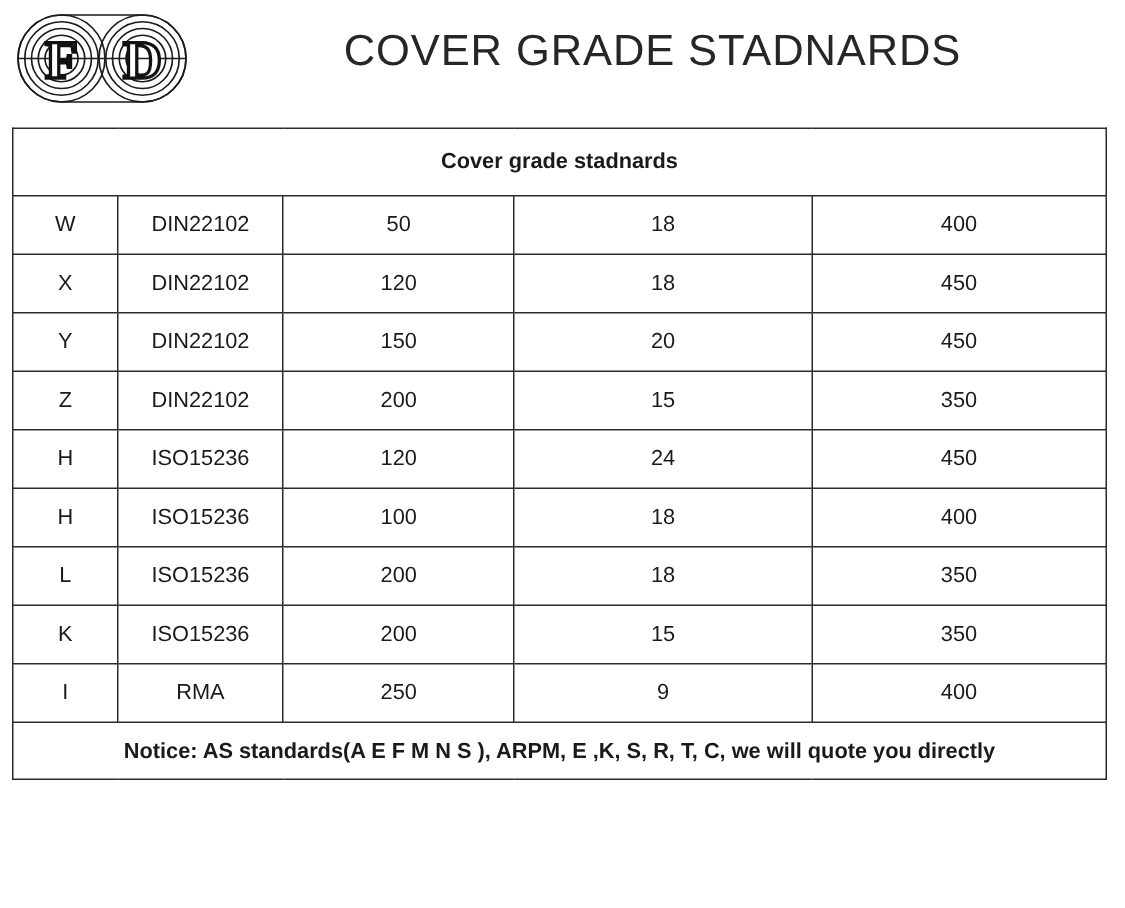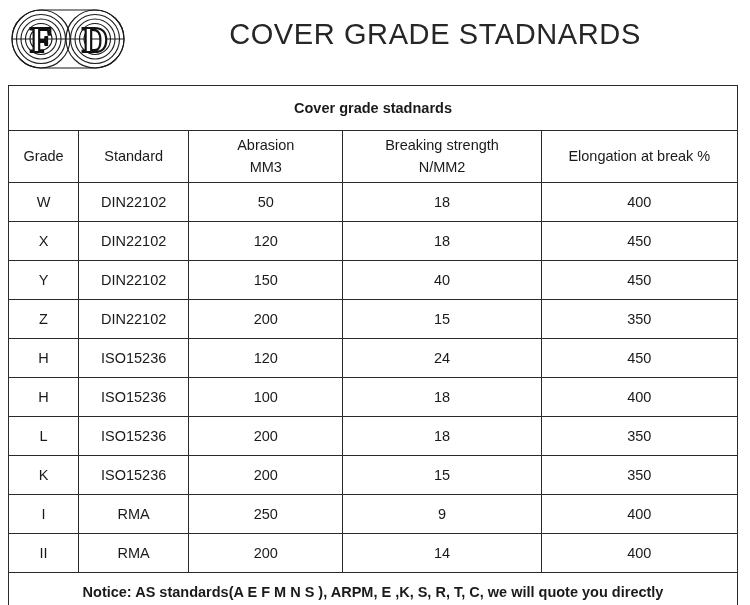--- a/index.html
+++ b/index.html
@@ -140,59 +140,40 @@
       <col class="col-abrasion">
       <col class="col-breaking">
       <col class="col-elong">
     </colgroup>
     <tbody>
 
       <tr>
         <td class="title-cell" colspan="5">Cover grade stadnards</td>
       </tr>
 
-      <tr>
-        <td class="head-cell">
-          <span class="ln">Grade</span>
-        </td>
-        <td class="head-cell">
-          <span class="ln">Standard</span>
-        </td>
-        <td class="head-cell">
-          <span class="ln">Abrasion</span>
-          <span class="ln">MM3</span>
-        </td>
-        <td class="head-cell">
-          <span class="ln">Breaking strength</span>
-          <span class="ln">N/MM2</span>
-        </td>
-        <td class="head-cell">
-          <span class="ln">Elongation at break %</span>
-        </td>
-      </tr>
 
       <tr>
         <td class="data-cell">W</td>
         <td class="data-cell">DIN22102</td>
         <td class="data-cell">50</td>
         <td class="data-cell">18</td>
         <td class="data-cell">400</td>
       </tr>
       <tr>
         <td class="data-cell">X</td>
         <td class="data-cell">DIN22102</td>
         <td class="data-cell">120</td>
         <td class="data-cell">18</td>
         <td class="data-cell">450</td>
       </tr>
       <tr>
         <td class="data-cell">Y</td>
         <td class="data-cell">DIN22102</td>
         <td class="data-cell">150</td>
-        <td class="data-cell">40</td>
+        <td class="data-cell">20</td>
         <td class="data-cell">450</td>
       </tr>
       <tr>
         <td class="data-cell">Z</td>
         <td class="data-cell">DIN22102</td>
         <td class="data-cell">200</td>
         <td class="data-cell">15</td>
         <td class="data-cell">350</td>
       </tr>
       <tr>
@@ -223,26 +204,19 @@
         <td class="data-cell">15</td>
         <td class="data-cell">350</td>
       </tr>
       <tr>
         <td class="data-cell">I</td>
         <td class="data-cell">RMA</td>
         <td class="data-cell">250</td>
         <td class="data-cell">9</td>
         <td class="data-cell">400</td>
       </tr>
-      <tr>
-        <td class="data-cell">II</td>
-        <td class="data-cell">RMA</td>
-        <td class="data-cell">200</td>
-        <td class="data-cell">14</td>
-        <td class="data-cell">400</td>
-      </tr>
 
       <tr>
         <td class="notice-cell" colspan="5">Notice: AS standards(A E F M N S ), ARPM, E ,K, S, R, T, C, we will quote you directly</td>
       </tr>
     </tbody>
   </table>
 </div>
 
 </body></html>

